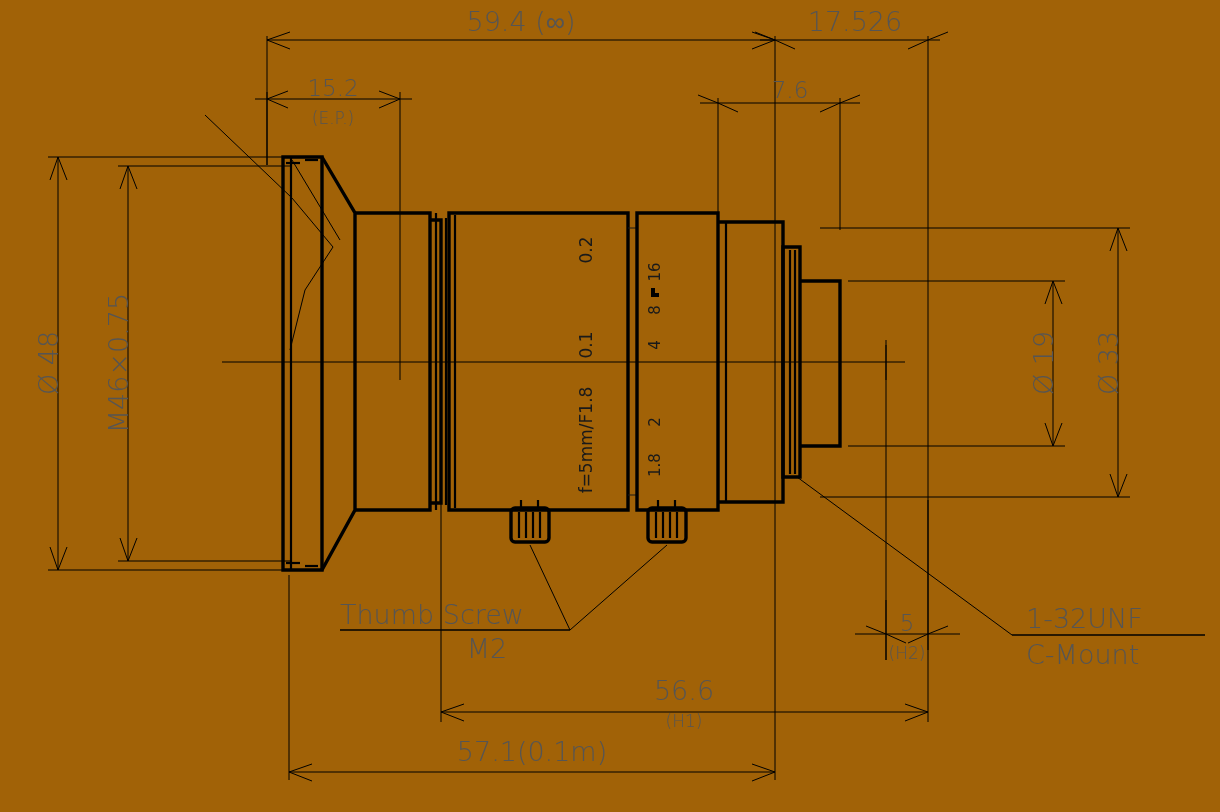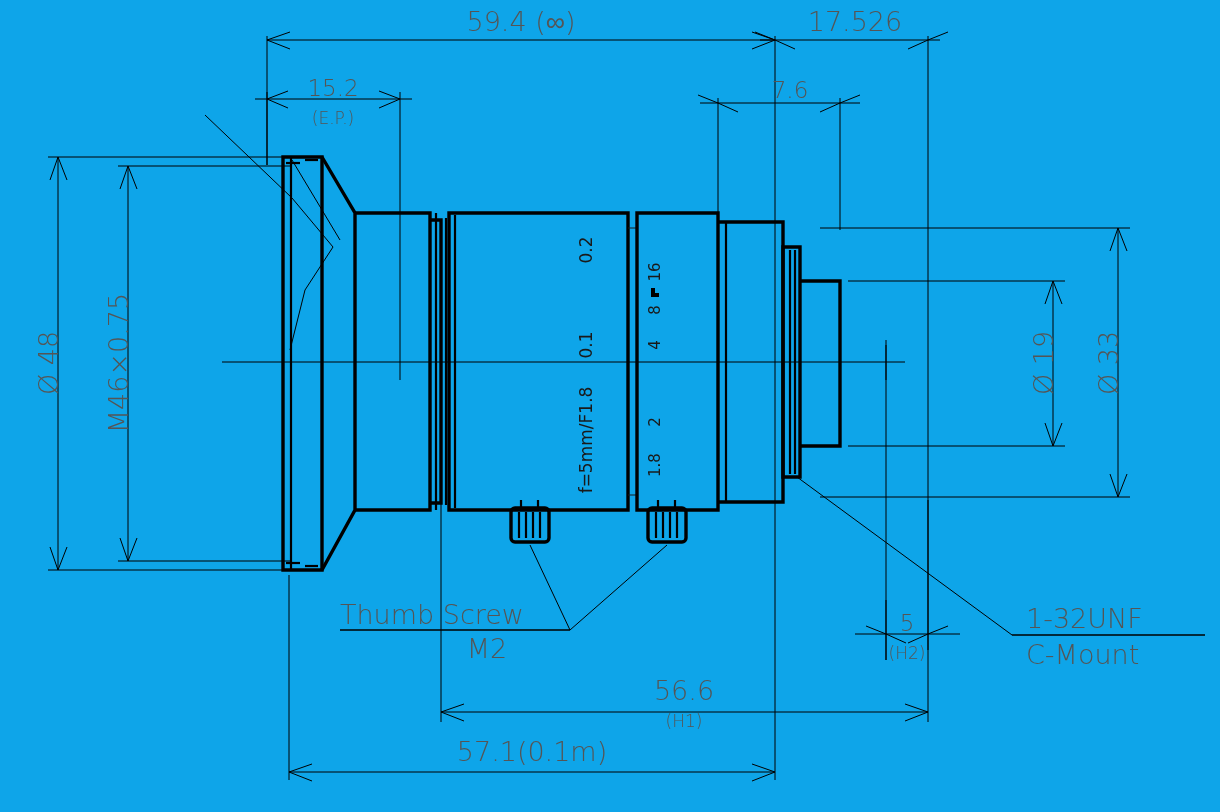--- a/index.html
+++ b/index.html
@@ -7,21 +7,21 @@
     padding: 0;
     background: #ffffff;
   }
   body {
     font-family: "DejaVu Sans", sans-serif;
   }
   #sheet {
     position: relative;
     width: 1220px;
     height: 812px;
-    background: #0ea5e9;
+    background: #a16207;
     overflow: hidden;
   }
   #sheet svg {
     position: absolute;
     left: 0;
     top: 0;
   }
   .dimtext {
     font-family: "DejaVu Sans", sans-serif;
     fill: #555555;

